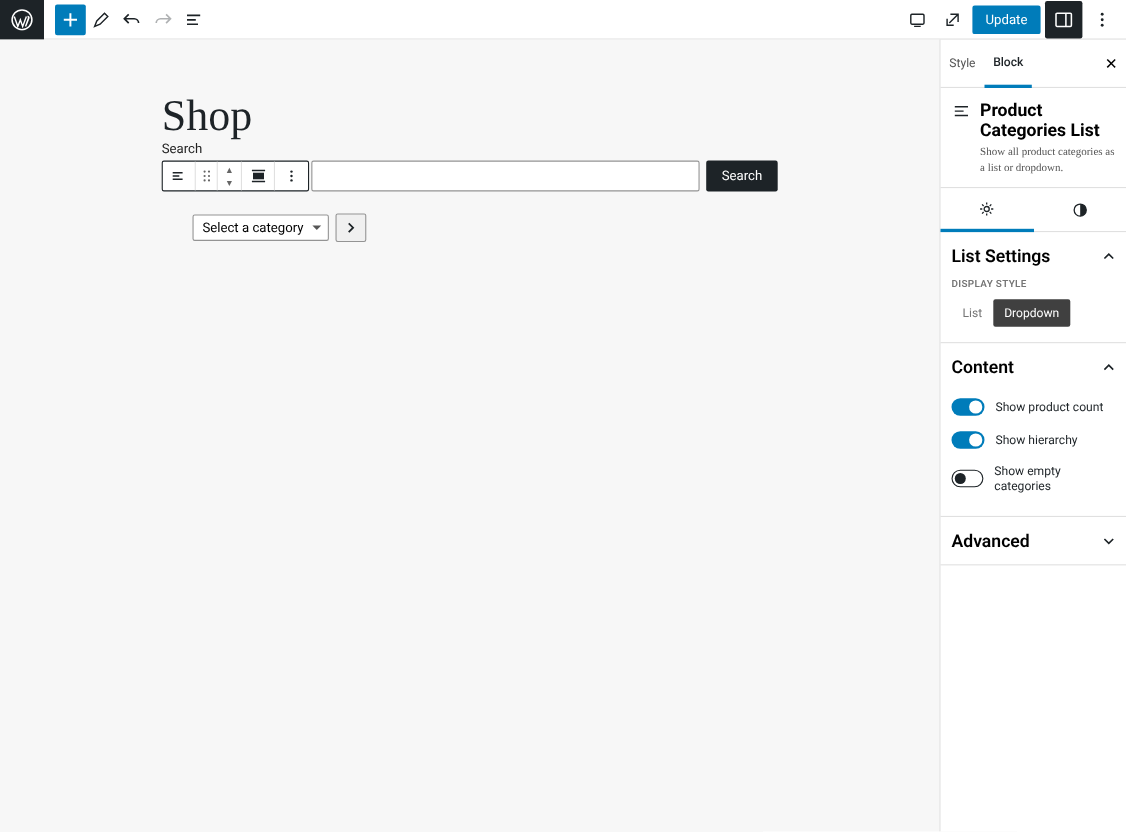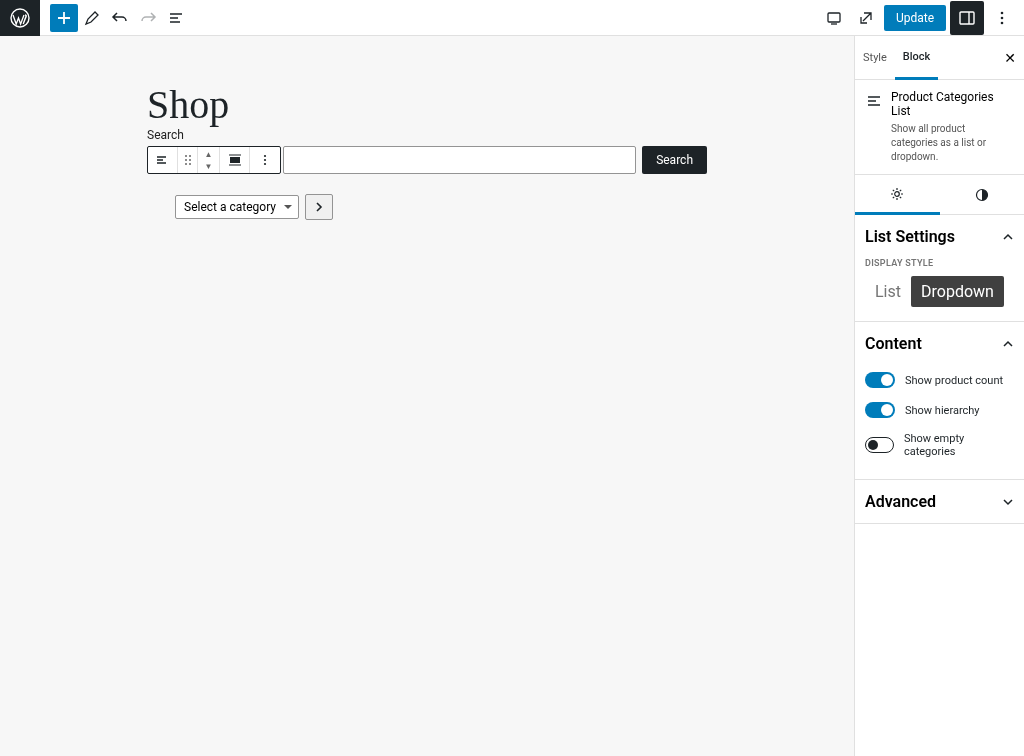--- a/index.html
+++ b/index.html
@@ -38,34 +38,34 @@
 
 
 .sidebar { width: 170px; min-width: 170px; border-left: 1px solid #e0e0e0; display: flex; flex-direction: column; font-size: 11px; }
 .sidebar-tabs { display: flex; height: 44px; align-items: center; border-bottom: 1px solid #e0e0e0; position: relative; }
 .sidebar-tab { padding: 0 8px; height: 100%; display: flex; align-items: center; cursor: pointer; color: #555; }
 .sidebar-tab.active { color: #1d2327; font-weight: 500; border-bottom: 3px solid #007cba; margin-bottom: -1px; }
 .close-sidebar { position: absolute; right: 8px; top: 14px; cursor: pointer; font-size: 14px; }
 
 .block-info { display: flex; padding: 10px 10px; gap: 8px; border-bottom: 1px solid #e0e0e0; }
 .block-info-icon { width: 18px; flex-shrink: 0; padding-top: 2px; }
-.block-info-title { font-weight: 400; font-size: 12px; margin-bottom: 4px; }
-.block-info-desc { font-size: 10px; color: #555; line-height: 1.4; }
+.block-info-title { font-weight: 700; font-size: 16px; margin-bottom: 4px; }
+.block-info-desc { font-size: 10px; color: #555; line-height: 1.4; font-family: Liberation Serif, serif; }
 
 .panel-tabs { display: flex; border-bottom: 1px solid #e0e0e0; height: 40px; }
 .panel-tab { flex: 1; display: flex; align-items: center; justify-content: center; cursor: pointer; }
 .panel-tab.active { border-bottom: 3px solid #007cba; margin-bottom: -1px; }
 
 .panel { border-bottom: 1px solid #e0e0e0; }
 .panel-header { display: flex; justify-content: space-between; align-items: center; padding: 12px 10px; cursor: pointer; }
 .panel-header-title { font-weight: 600; font-size: 16px; }
 .panel-body { padding: 0 10px 14px; }
 .panel-label { font-size: 9px; text-transform: uppercase; color: #757575; font-weight: 600; margin-bottom: 8px; letter-spacing: 0.3px; }
 .seg-group { display: flex; gap: 0; }
-.seg-btn { padding: 6px 10px; font-size: 16px; cursor: pointer; color: #757575; }
+.seg-btn { padding: 6px 10px; font-size: 11px; cursor: pointer; color: #757575; }
 .seg-btn.active { background: #404040; color: #fff; border-radius: 2px; }
 
 .toggle-row { display: flex; align-items: center; gap: 10px; padding: 7px 0; }
 .toggle { width: 30px; height: 16px; background: #007cba; border-radius: 10px; position: relative; cursor: pointer; }
 .toggle::after { content: ""; position: absolute; width: 12px; height: 12px; background: #fff; border-radius: 50%; top: 2px; right: 2px; }
 .toggle.off { background: #fff; border: 1px solid #1d2327; }
 .toggle.off::after { left: 2px; right: auto; background: #1d2327; width: 10px; height: 10px; top: 2px; }
 .toggle-label { font-size: 11px; color: #1d2327; }
 
 svg { display: block; }

